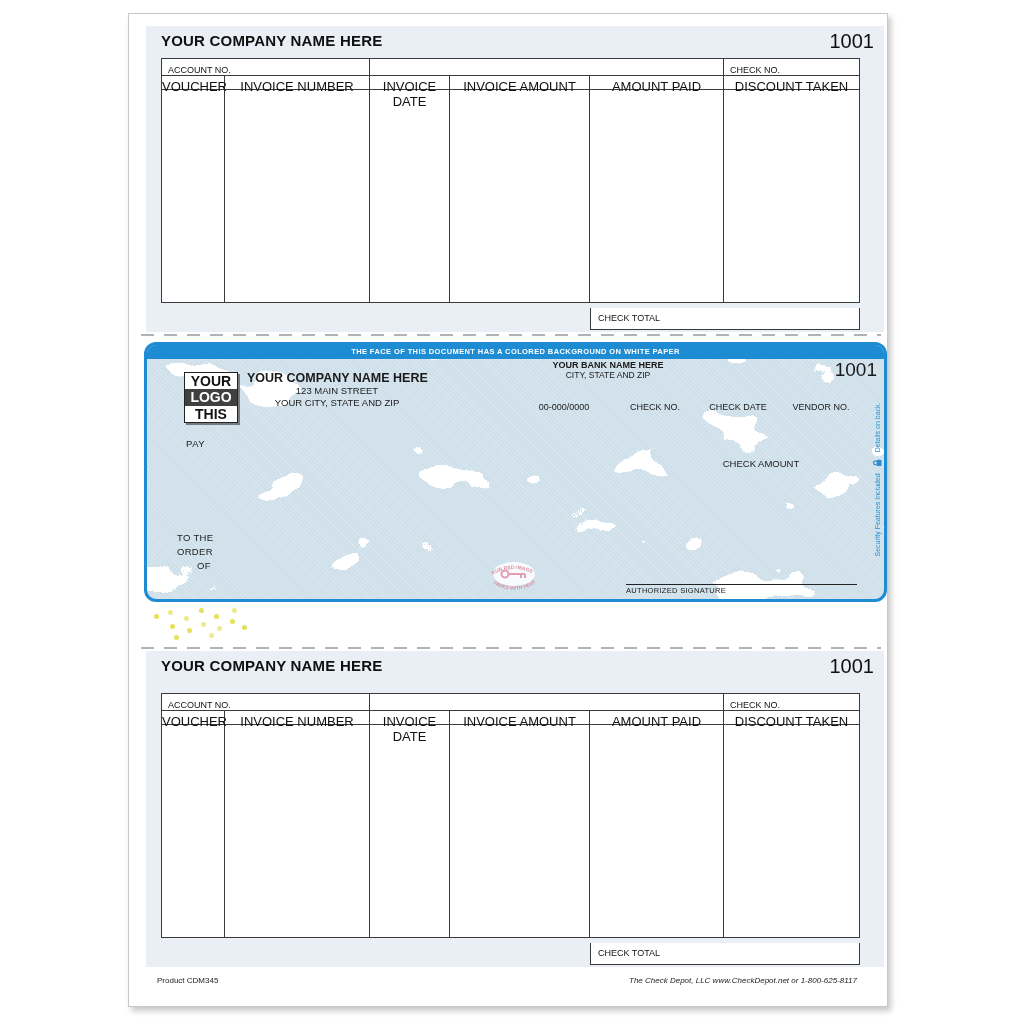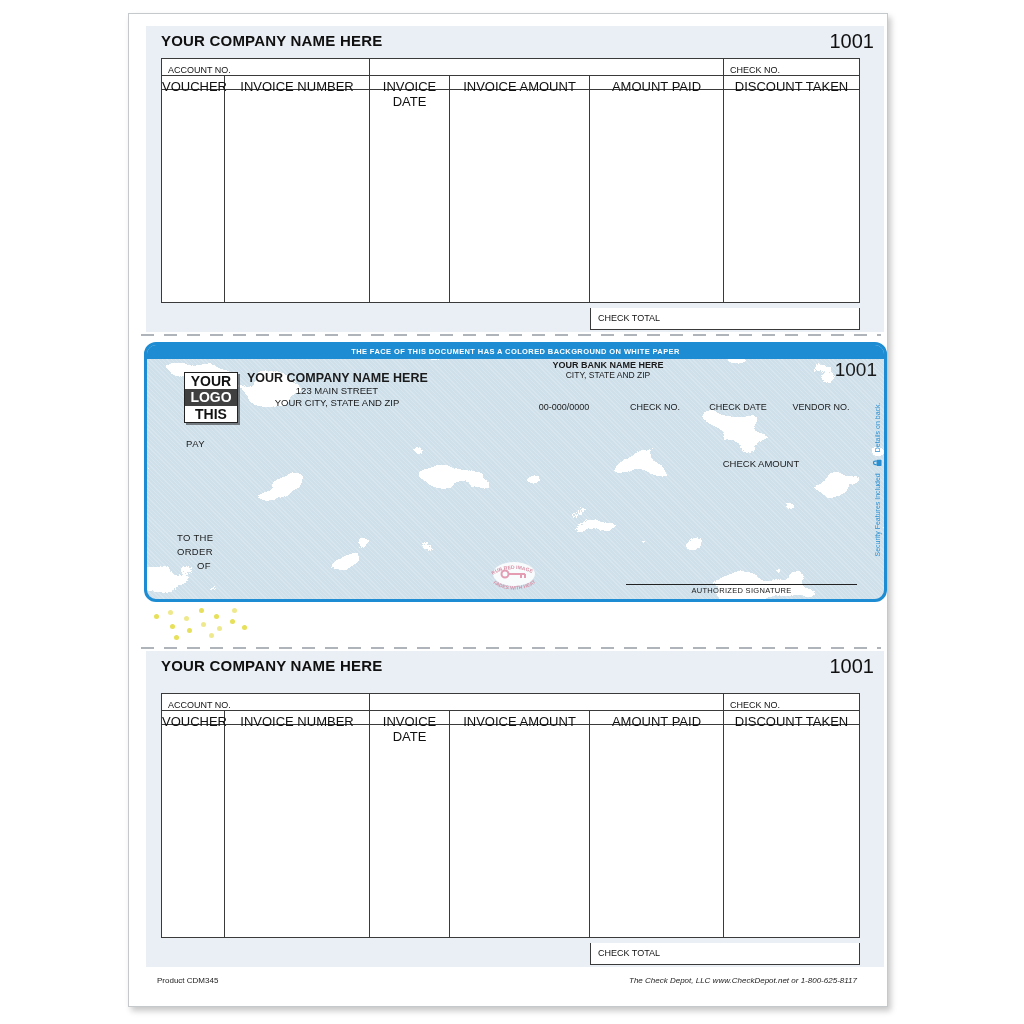--- a/index.html
+++ b/index.html
@@ -62,21 +62,21 @@
 
   .chk-num{right:7px;top:0px;font-size:19px;}
 
   .frac-row{top:43px;font-size:9px;white-space:nowrap;transform:translateX(-50%);}
   .pay{left:39px;top:79px;font-size:9.5px;letter-spacing:.5px;}
   .amount-lbl{left:614px;top:99px;font-size:9.5px;transform:translateX(-50%);white-space:nowrap;}
   .order{left:30px;top:150px;font-size:9.5px;line-height:14px;letter-spacing:.3px;margin-top:22px;}
   .order .indent{padding-left:20px;}
 
   .seal{left:334px;top:192px;}
-  .sig{left:479px;top:225px;width:231px;border-top:1px solid #222;text-align:center;}
+  .sig{left:479px;top:225px;width:231px;border-top:1px solid #222;}
   .sig-lbl{font-size:7.5px;padding-top:1px;letter-spacing:.3px;}
 
   .vtext{position:absolute;right:0;top:0;bottom:0;width:14px;display:flex;align-items:center;justify-content:center;}
   .vtext-inner{transform:rotate(-90deg);white-space:nowrap;display:flex;align-items:center;gap:6px;
                font-size:7px;color:#2a8fd0;}
 
   
   .micr{position:absolute;left:150px;top:603px;display:flex;align-items:center;color:#111;
         font-family:"DejaVu Sans Mono",monospace;font-weight:bold;font-size:15px;letter-spacing:2.5px;}
   .mgap{width:14px;}

